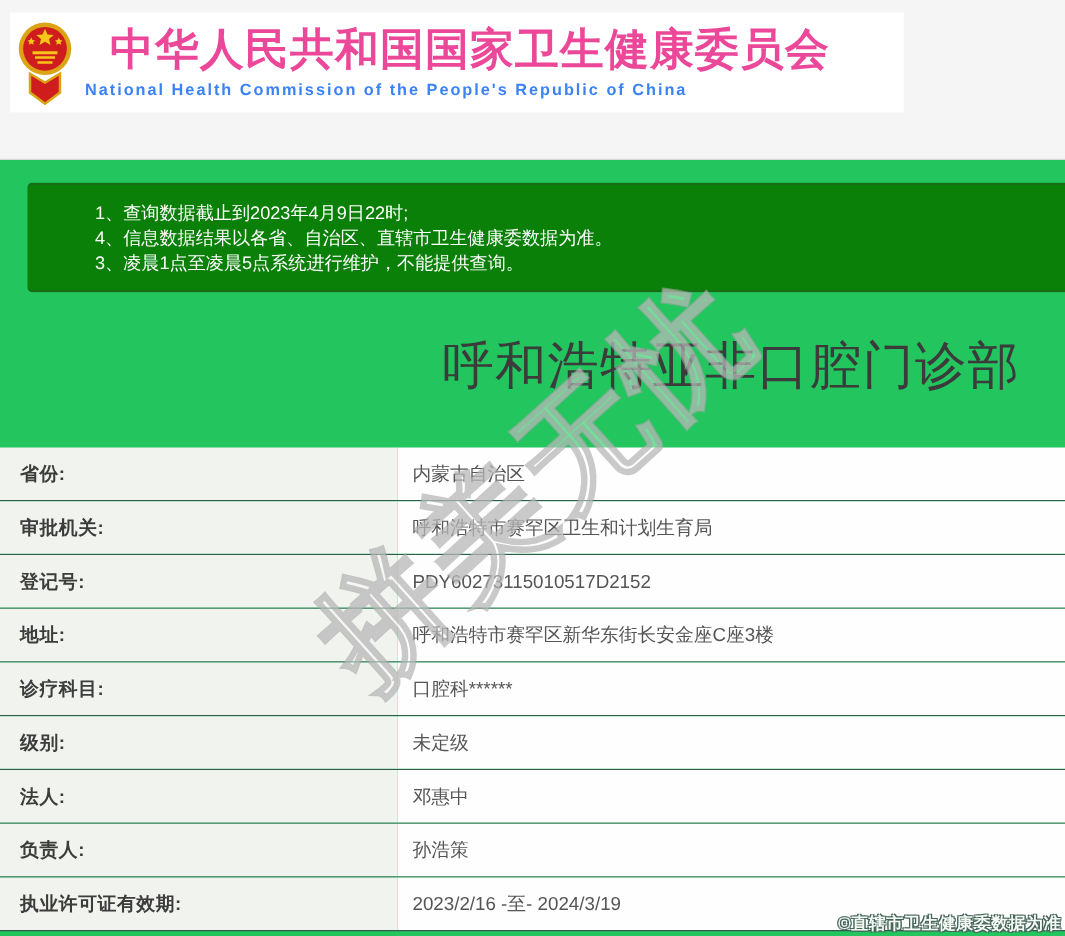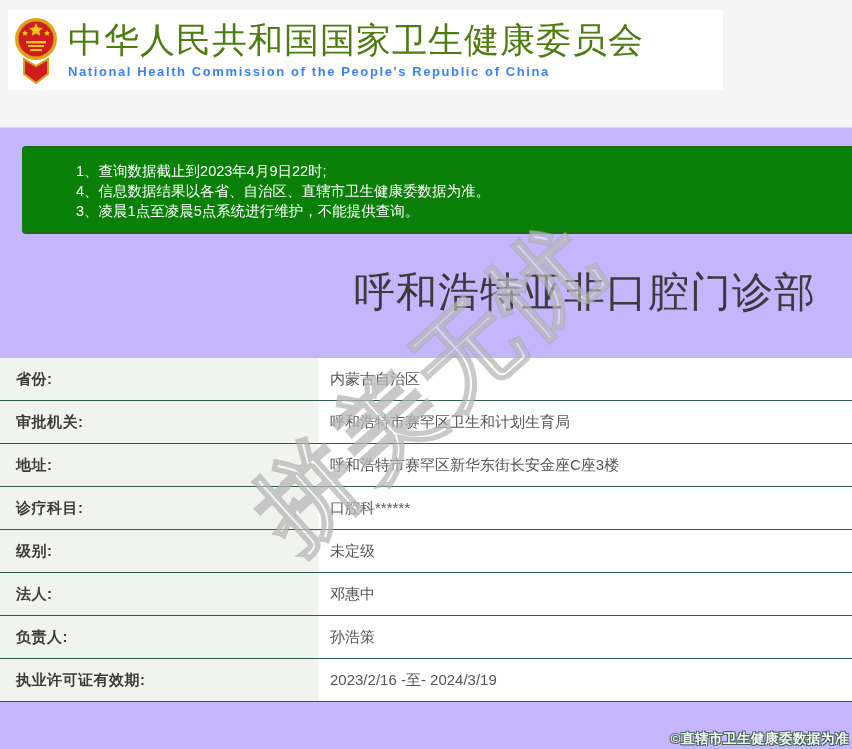--- a/index.html
+++ b/index.html
@@ -14,35 +14,35 @@
   .banner {
     position:absolute; left:8px; top:10px;
     width:715px; height:80px;
     background:#ffffff;
     display:flex; align-items:center;
     padding-left:6px;
   }
   .emblem { flex:0 0 auto; margin-right:10px; }
   .banner-titles { display:flex; flex-direction:column; justify-content:center; }
   .banner-title-cn {
-    font-size:35px; font-weight:normal; color:#4d7c0f;
-    letter-spacing:1px; line-height:40px; white-space:nowrap;
+    font-size:35px; font-weight:bold; color:#ec4899;
+    letter-spacing:1px; line-height:40px; white-space:nowrap;margin-left:20px;
   }
   .banner-title-en {
     font-size:13px; font-weight:bold; color:#3b82f6;
     letter-spacing:1.6px; line-height:16px; margin-top:4px; white-space:nowrap;
   }
   .top-divider {
     position:absolute; left:0; top:127px; width:852px; height:1px;
     background:#d8d8d8;
   }
   
   .content {
     position:absolute; left:0; top:128px; width:852px; height:621px;
-    background:#c4b5fd;
+    background:#22c55e;
   }
   .notice {
     margin:18px 0 0 22px;
     width:830px; height:88px;
     background:#0a8008;
     border-top:2px solid #176e15;
     border-bottom:2px solid #176e15;
     border-radius:4px 0 0 4px;
     color:#ffffff;
     padding:13px 10px 13px 54px;
@@ -141,20 +141,24 @@
         <div class="row">
           <div class="cell label">省份:</div>
           <div class="cell value">内蒙古自治区</div>
         </div>
 
         <div class="row">
           <div class="cell label">审批机关:</div>
           <div class="cell value">呼和浩特市赛罕区卫生和计划生育局</div>
         </div>
 
+        <div class="row">
+          <div class="cell label">登记号:</div>
+          <div class="cell value">PDY60273115010517D2152</div>
+        </div>
 
         <div class="row">
           <div class="cell label">地址:</div>
           <div class="cell value">呼和浩特市赛罕区新华东街长安金座C座3楼</div>
         </div>
 
         <div class="row">
           <div class="cell label">诊疗科目:</div>
           <div class="cell value">口腔科******</div>
         </div>

